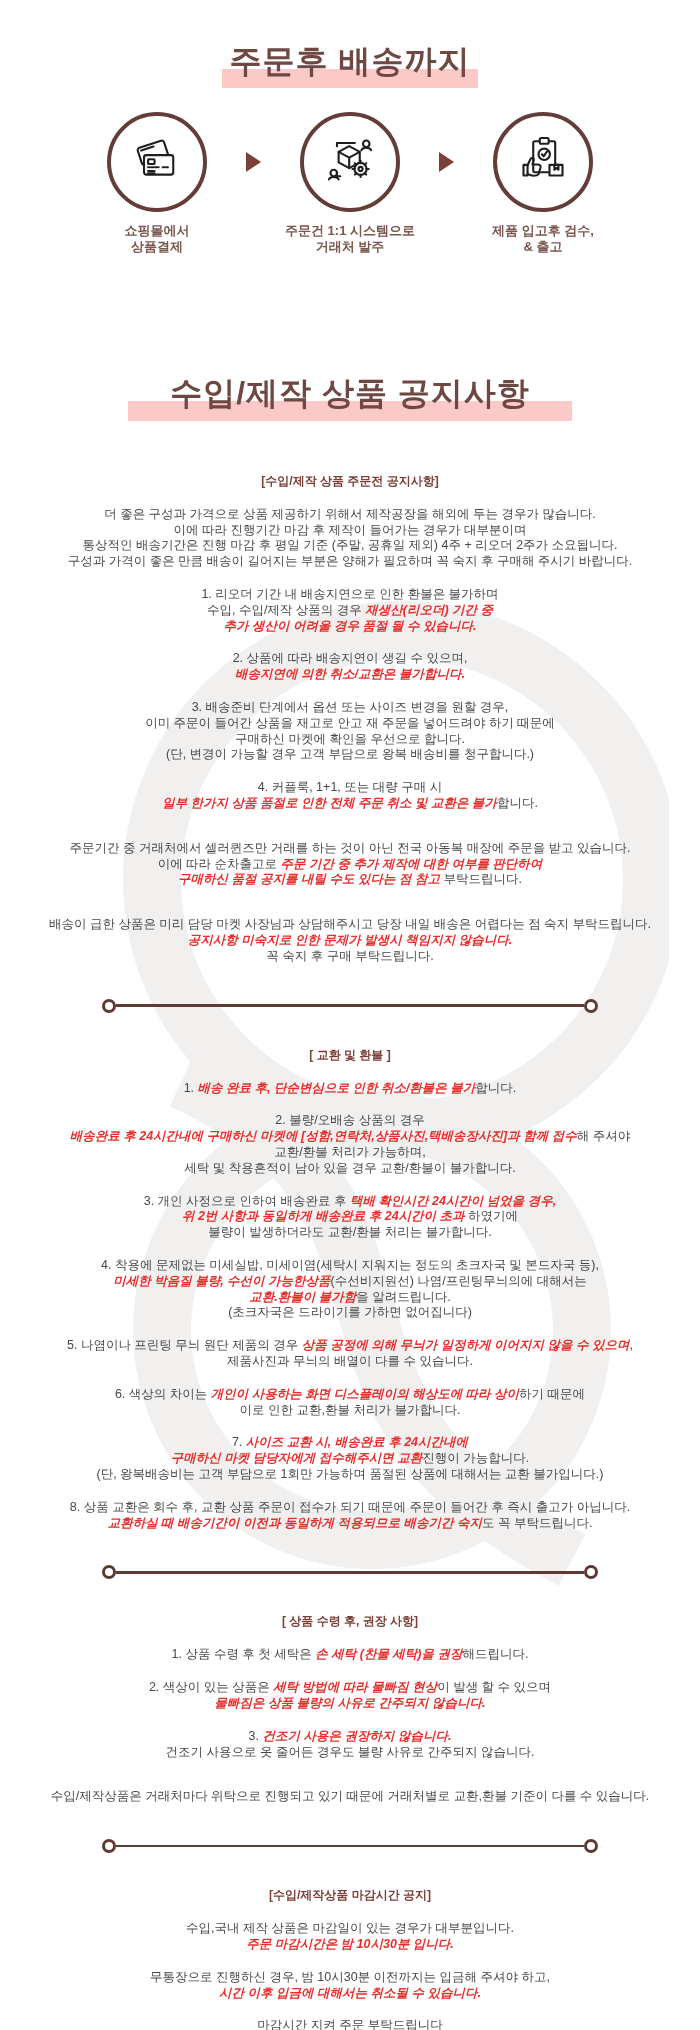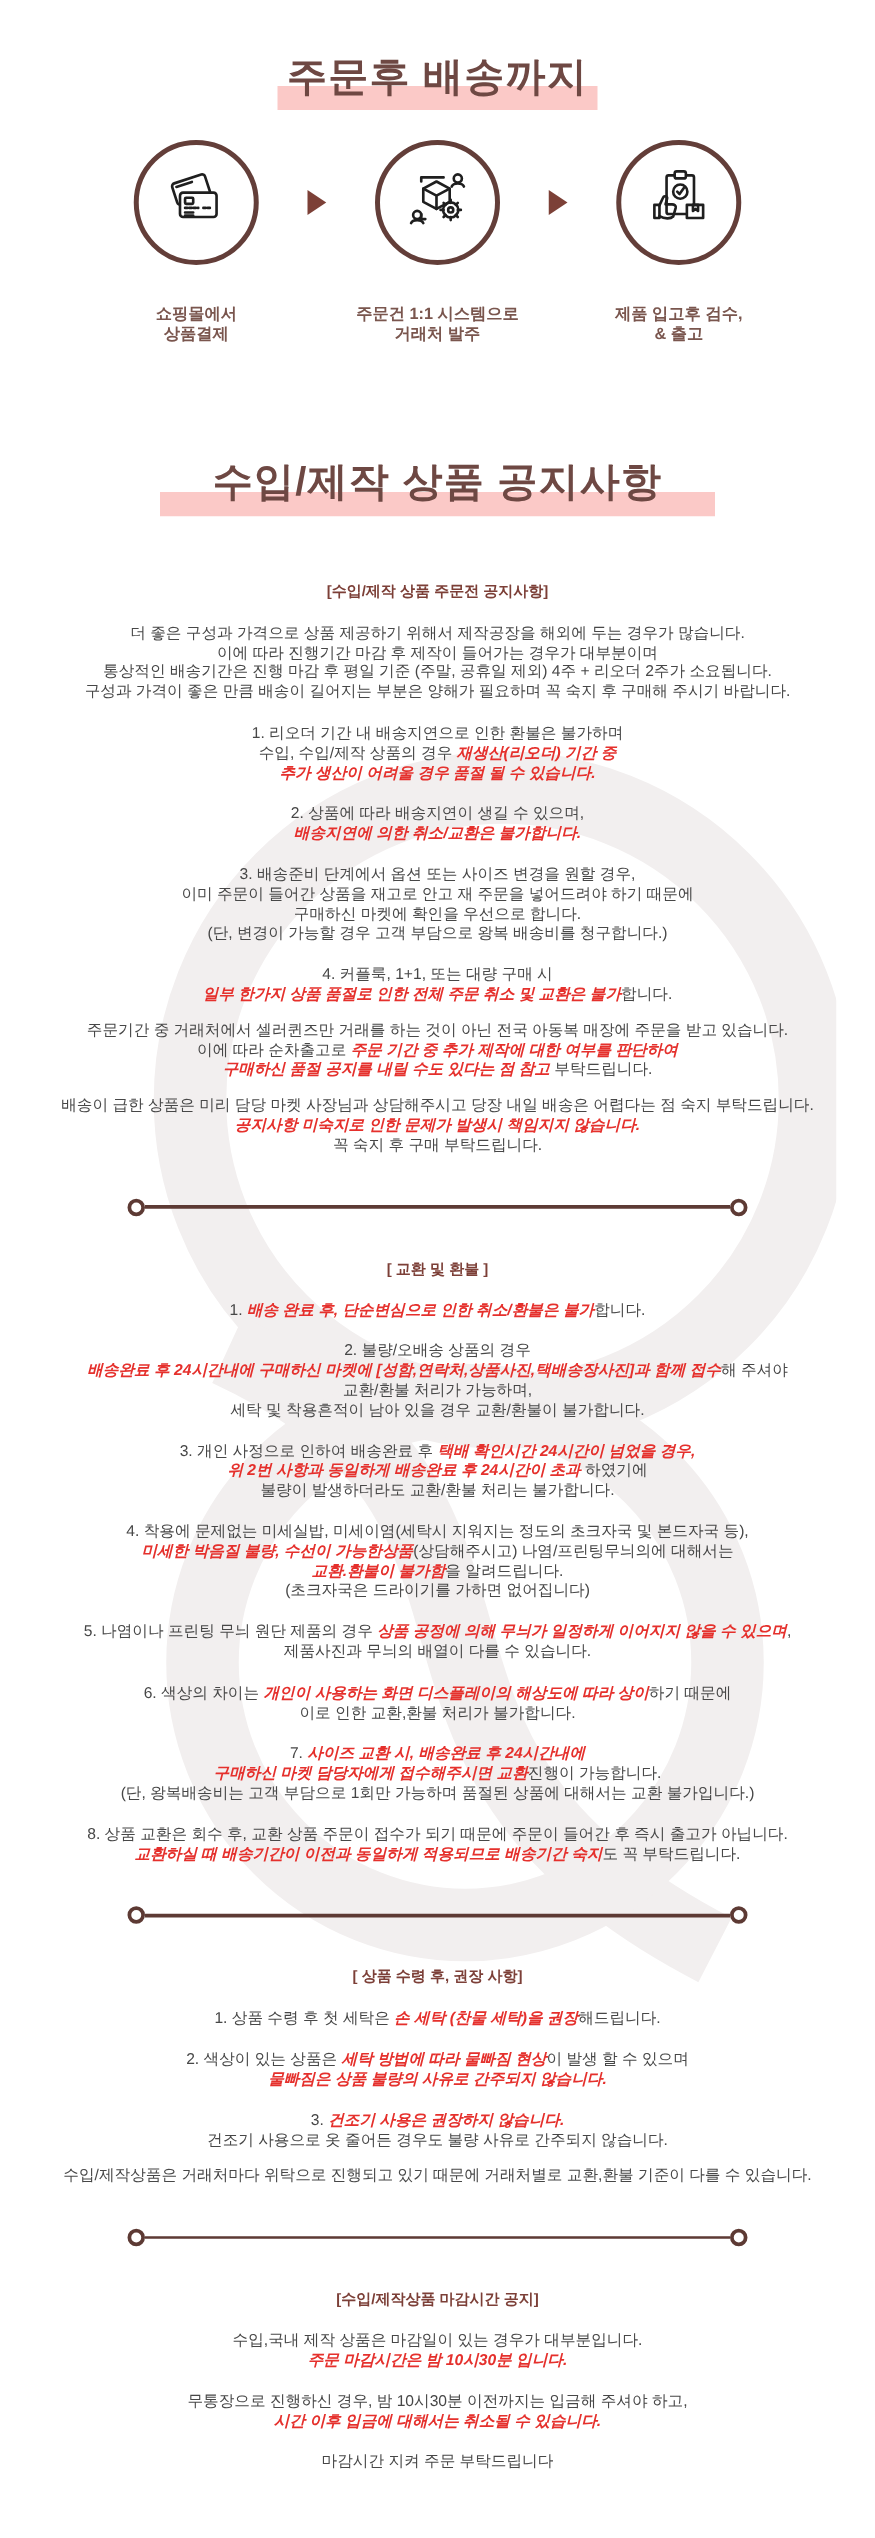--- a/index.html
+++ b/index.html
@@ -10,36 +10,36 @@
 
   
   .big-title{display:inline-block;font-size:32px;font-weight:800;letter-spacing:1px;
     color:#6e4843;line-height:1.08;
     background:linear-gradient(180deg,rgba(0,0,0,0) 56%,#fbc9c7 56%);
     padding:0 8px 9px;}
   .big-title.wide{padding:0 42px 10px;}
 
   
   .steps{display:flex;justify-content:center;align-items:flex-start;gap:10px;margin-top:24px;}
-  .step{width:158px;display:flex;flex-direction:column;align-items:center;gap:20px;}
+  .step{width:158px;display:flex;flex-direction:column;align-items:center;}
   .step-circle{width:92px;height:92px;border:4px solid #633e39;border-radius:50%;
     display:flex;align-items:center;justify-content:center;background:#fff;}
   .step-circle svg{stroke:#1f1f1f;fill:none;stroke-width:2.6;stroke-linecap:round;stroke-linejoin:round;}
   .step-label{margin-top:11px;font-size:13px;font-weight:700;color:#7a564e;line-height:1.3;white-space:pre-line;}
   .arrow{width:0;height:0;border-left:15px solid #7c4037;border-top:10px solid transparent;
     border-bottom:10px solid transparent;margin-top:40px;}
 
-  .title2-wrap{margin-top:92px;}
+  .title2-wrap{margin-top:120px;}
 
   
   .sections{margin-top:52px;}
   .sec-heading{font-size:12px;font-weight:800;color:#7c3f37;margin:0 0 10px;}
   .notice-section{margin:0;}
   .block{font-size:12.5px;line-height:15.8px;margin-top:17px;color:#474747;}
-  .block.lg{margin-top:13px;}
+  .block.lg{margin-top:29px;}
   .red{color:#e5302c;font-weight:700;font-style:italic;}
   .divider{display:flex;align-items:center;width:496px;margin:34px auto;}
   .ring{width:8px;height:8px;border:3px solid #5d3a34;border-radius:50%;background:#fff;flex:none;}
   .rule{flex:1;height:2.4px;background:#5d3a34;}
 </style>
 </head>
 <body>
 
 <div class="page">
 
@@ -183,21 +183,21 @@
             <div class="line"><span>교환/환불 처리가 가능하며,</span></div>
             <div class="line"><span>세탁 및 착용흔적이 남아 있을 경우 교환/환불이 불가합니다.</span></div>
           </div>
           <div class="block">
             <div class="line"><span>3. 개인 사정으로 인하여 배송완료 후 </span><span class="red">택배 확인시간 24시간이 넘었을 경우,</span></div>
             <div class="line"><span class="red">위 2번 사항과 동일하게 배송완료 후 24시간이 초과 </span><span>하였기에</span></div>
             <div class="line"><span>불량이 발생하더라도 교환/환불 처리는 불가합니다.</span></div>
           </div>
           <div class="block">
             <div class="line"><span>4. 착용에 문제없는 미세실밥, 미세이염(세탁시 지워지는 정도의 초크자국 및 본드자국 등),</span></div>
-            <div class="line"><span class="red">미세한 박음질 불량, 수선이 가능한상품</span><span>(상담해주시고) 나염/프린팅무늬의에 대해서는</span></div>
+            <div class="line"><span class="red">미세한 박음질 불량, 수선이 가능한상품</span><span>(수선비지원선) 나염/프린팅무늬의에 대해서는</span></div>
             <div class="line"><span class="red">교환.환불이 불가함</span><span>을 알려드립니다.</span></div>
             <div class="line"><span>(초크자국은 드라이기를 가하면 없어집니다)</span></div>
           </div>
           <div class="block">
             <div class="line"><span>5. 나염이나 프린팅 무늬 원단 제품의 경우 </span><span class="red">상품 공정에 의해 무늬가 일정하게 이어지지 않을 수 있으며</span><span>,</span></div>
             <div class="line"><span>제품사진과 무늬의 배열이 다를 수 있습니다.</span></div>
           </div>
           <div class="block">
             <div class="line"><span>6. 색상의 차이는 </span><span class="red">개인이 사용하는 화면 디스플레이의 해상도에 따라 상이</span><span>하기 때문에</span></div>
             <div class="line"><span>이로 인한 교환,환불 처리가 불가합니다.</span></div>

